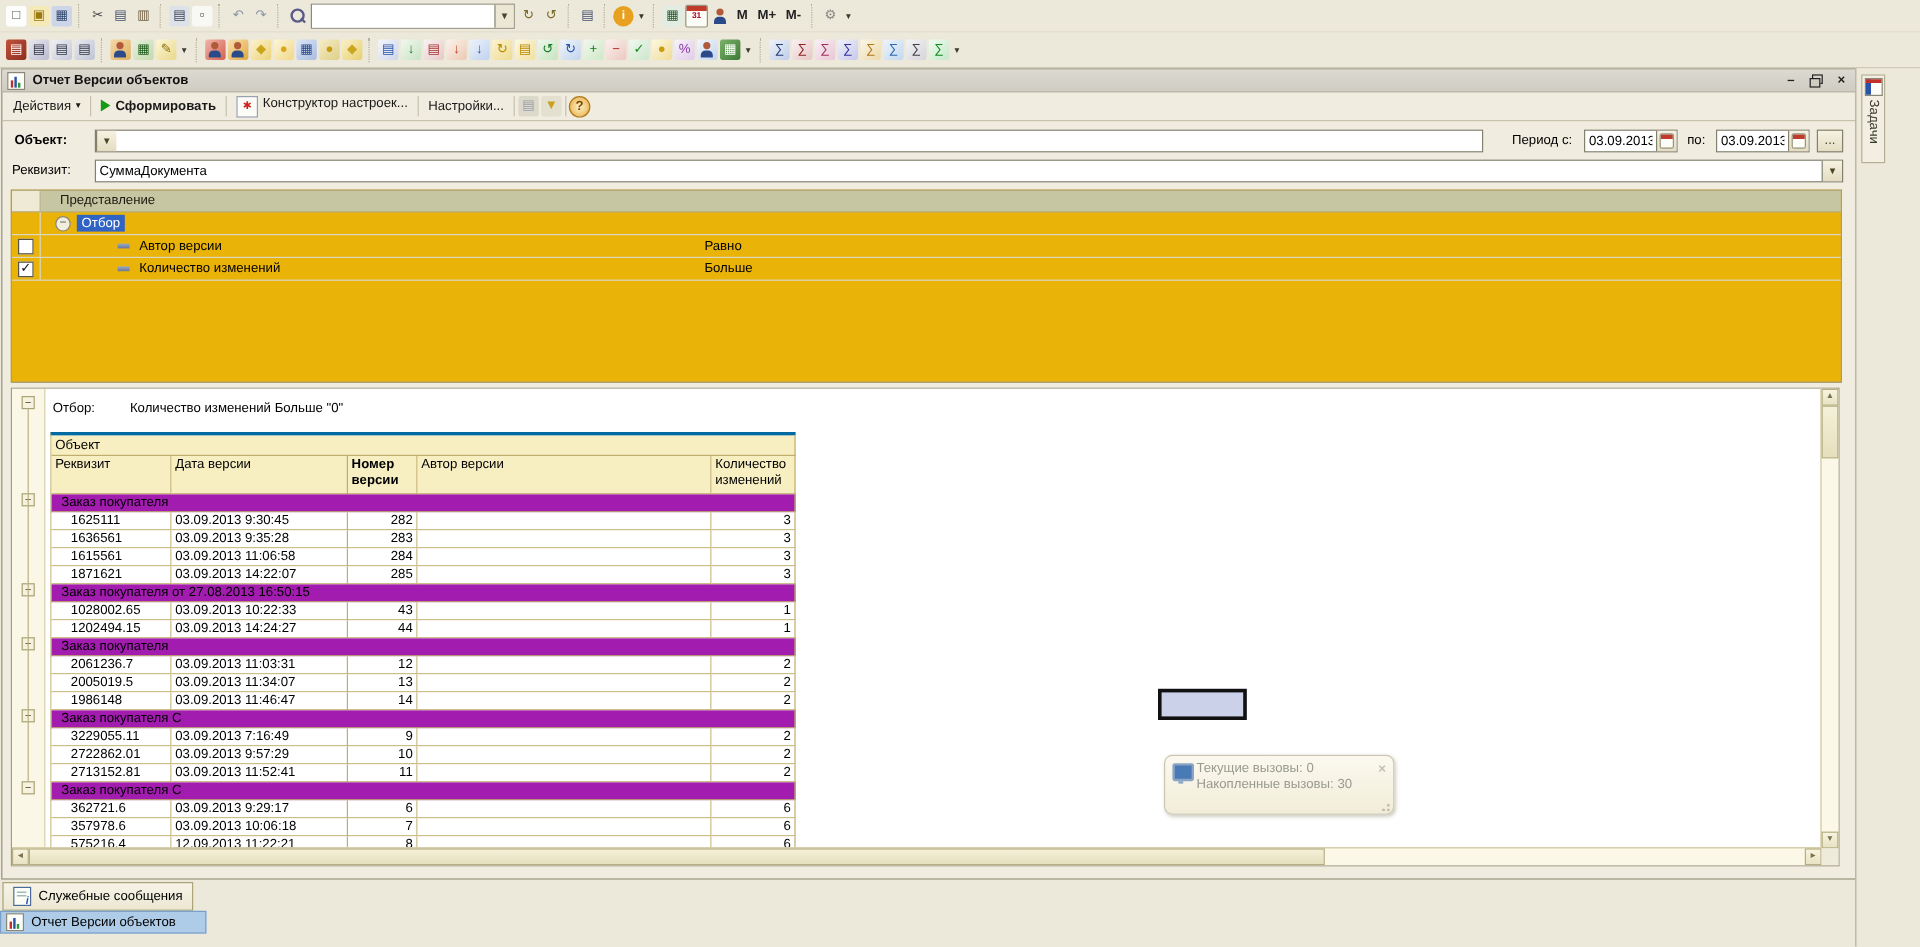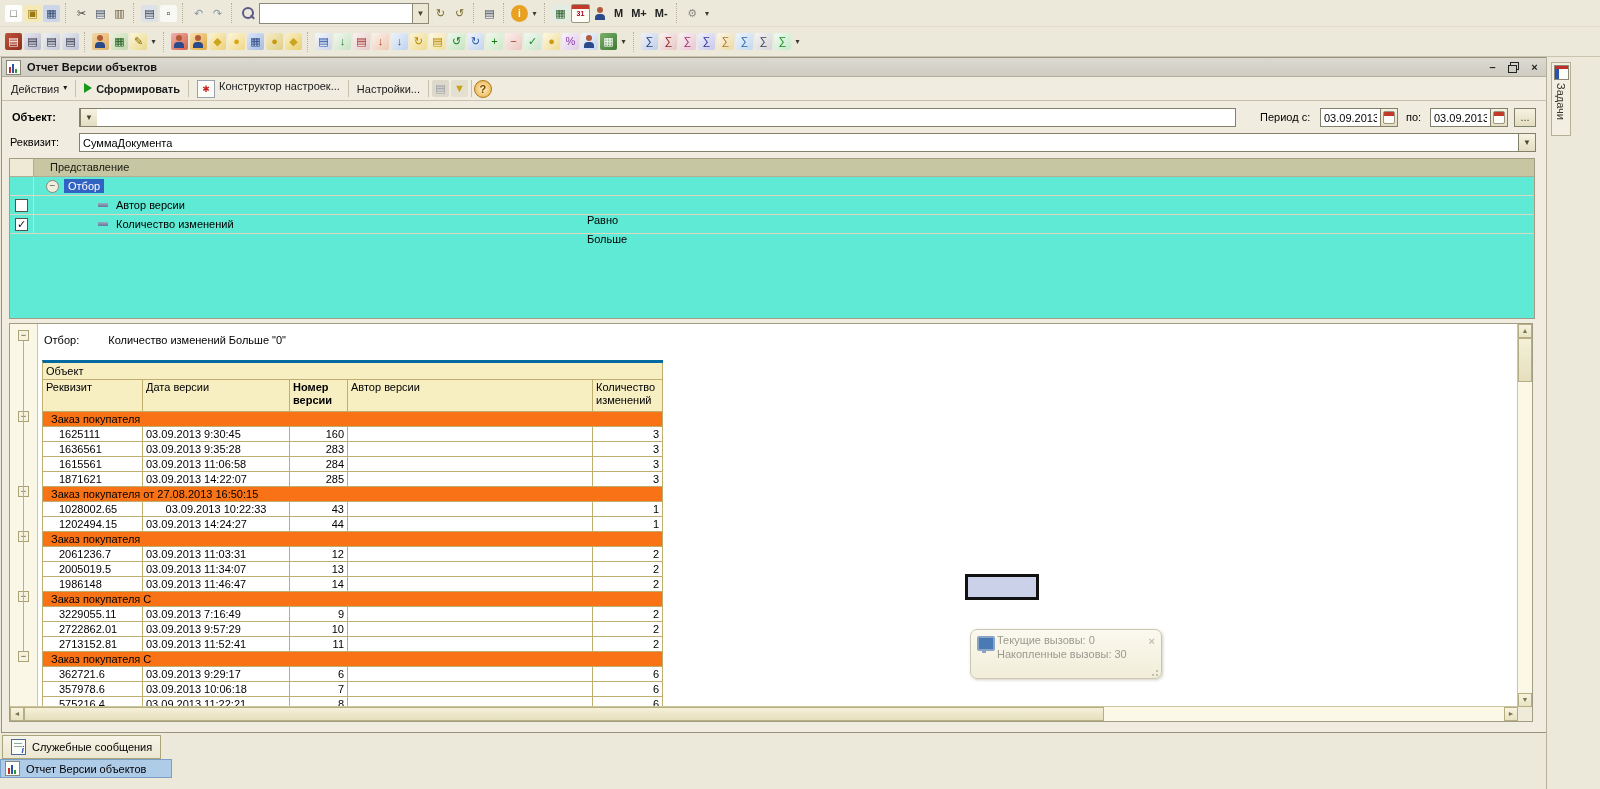--- a/index.html
+++ b/index.html
@@ -53,46 +53,46 @@
            color:#7a4a00;font-weight:bold;font-size:11px;display:flex;align-items:center;justify-content:center}
   
   .flabel{position:absolute;color:#000}
   .finput{position:absolute;height:19px;background:#fff;border:1px solid #83816b;box-sizing:border-box;display:flex}
   .finput input{flex:1;border:0;outline:none;font:11px "Liberation Sans","DejaVu Sans",sans-serif;padding:0 3px;min-width:0;background:transparent}
   .ibtn{width:16px;background:linear-gradient(#f6f2e2,#e4ddc2);border-left:1px solid #83816b;font-size:8px;color:#4a4628;
         display:flex;align-items:center;justify-content:center;flex:0 0 auto}
   .dotsbtn{position:absolute;height:19px;background:linear-gradient(#f6f2e2,#e4ddc2);border:1px solid #83816b;
            box-sizing:border-box;text-align:center;line-height:16px;color:#4a4628}
   
-  #fgrid{position:absolute;left:7px;top:100px;width:1526px;height:161px;background:#5eead4;border:1px solid #a19c83;box-sizing:border-box}
+  #fgrid{position:absolute;left:7px;top:100px;width:1526px;height:161px;background:#eab308;border:1px solid #a19c83;box-sizing:border-box}
   .ghead{height:17px;display:flex;border-bottom:1px solid #b1ac92}
   .gh0{width:24px;background:#efead6;border-right:1px solid #b1ac92;box-sizing:border-box}
   .gh1{flex:1;background:#c6c6a2;line-height:16px;padding-left:16px;color:#1a1a10}
   .grow{height:18px;display:flex;border-bottom:1px solid #dbd7c2;position:relative}
   .gc0{width:24px;border-right:1px solid #dbd7c2;box-sizing:border-box;display:flex;align-items:center;justify-content:center}
   .gc1{flex:1;display:flex;align-items:center}
   .cbx{width:13px;height:13px;background:#fff;border:1px solid #55524a;box-sizing:border-box;font-size:11px;line-height:11px;
        text-align:center;color:#111}
   .circ{width:11px;height:11px;border:1px solid #8a8778;border-radius:50%;background:#f2eedd;color:#555;
         font-size:10px;line-height:9px;text-align:center;margin-left:12px}
   .dashico{width:10px;height:4px;background:linear-gradient(#9aa8c2,#68789a);margin-left:0}
   .selline{background:#3163c5;color:#fff;padding:1px 4px;margin-left:5px}
-  .cond{position:absolute;left:577px;top:18px}
+  .cond{position:absolute;left:577px;top:3px}
   
   #report{position:absolute;left:7px;top:265px;width:1524px;height:399px;background:#fff;border:1px solid #a19c83;box-sizing:border-box}
   #rmargin{position:absolute;left:0;top:0;bottom:14px;width:27px;background:#fbf7e7;border-right:1px solid #cdc69c}
   #rcontent{position:absolute;left:28px;top:0;right:14px;bottom:14px;background:#fff;overflow:hidden}
   .rfline{position:absolute;left:6px;top:10px}
   .rfline .v{margin-left:26px}
   #rtable{position:absolute;left:4px;top:36px;width:620px;border-left:1px solid #bfae6d;border-top:3px solid #0369a1;box-sizing:content-box}
   .trow{display:flex}
   .tcell{border-right:1px solid #bfae6d;border-bottom:1px solid #bfae6d;box-sizing:border-box;overflow:hidden;padding:1px 3px}
   .objhead .tcell{background:#f7eec2;height:17px;line-height:15px}
   .colhead .tcell{background:#f7eec2;height:32px;line-height:13px}
-  .grphead .tcell{background:#f97316;height:15px;line-height:13px;padding-left:2px}
+  .grphead .tcell{background:#a21caf;height:15px;line-height:13px;padding-left:2px}
   .drow .tcell{background:#fff;height:15px;line-height:13px}
   .num{text-align:right}
   .minusbox{position:absolute;width:11px;height:11px;background:#f6f2dd;border:1px solid #aaa378;box-sizing:border-box;
             font-size:9px;line-height:8px;text-align:center;color:#3a3a2a}
   .vline{position:absolute;width:1px;background:#b9b186}
   
   .sbtrack{position:absolute;background:#fbf8e8}
   #vscroll{right:0;top:0;bottom:14px;width:14px;border-left:1px solid #cdc69c}
   #hscroll{left:0;bottom:0;right:14px;height:14px;border-top:1px solid #cdc69c}
   .sbarrow{position:absolute;width:14px;height:14px;background:linear-gradient(#f7f3de,#e9e3c4);border:1px solid #b6ae82;
@@ -345,21 +345,21 @@
             <span class="tcell" style="width: 58px; font-weight: bold;">Номер версии</span>
             <span class="tcell" style="width: 245px;">Автор версии</span>
             <span class="tcell" style="width: 70px;">Количество изменений</span>
           </div>
           <div class="trow grphead">
             <span class="tcell" style="width: 620px; padding-left: 8px;">Заказ покупателя</span>
           </div>
           <div class="trow drow">
             <span class="tcell" style="width: 100px; padding-left: 16px;">1625111</span>
             <span class="tcell" style="width: 147px;">03.09.2013 9:30:45</span>
-            <span class="tcell num" style="width: 58px;">160</span>
+            <span class="tcell num" style="width: 58px;">282</span>
             <span class="tcell" style="width: 245px;"></span>
             <span class="tcell num" style="width: 70px;">3</span>
           </div>
           <div class="trow drow">
             <span class="tcell" style="width: 100px; padding-left: 16px;">1636561</span>
             <span class="tcell" style="width: 147px;">03.09.2013 9:35:28</span>
             <span class="tcell num" style="width: 58px;">283</span>
             <span class="tcell" style="width: 245px;"></span>
             <span class="tcell num" style="width: 70px;">3</span>
           </div>
@@ -375,21 +375,21 @@
             <span class="tcell" style="width: 147px;">03.09.2013 14:22:07</span>
             <span class="tcell num" style="width: 58px;">285</span>
             <span class="tcell" style="width: 245px;"></span>
             <span class="tcell num" style="width: 70px;">3</span>
           </div>
           <div class="trow grphead">
             <span class="tcell" style="width: 620px; padding-left: 8px;">Заказ покупателя                от 27.08.2013 16:50:15</span>
           </div>
           <div class="trow drow">
             <span class="tcell" style="width: 100px; padding-left: 16px;">1028002.65</span>
-            <span class="tcell" style="width: 147px; text-align: center;">03.09.2013 10:22:33</span>
+            <span class="tcell" style="width: 147px;">03.09.2013 10:22:33</span>
             <span class="tcell num" style="width: 58px;">43</span>
             <span class="tcell" style="width: 245px;"></span>
             <span class="tcell num" style="width: 70px;">1</span>
           </div>
           <div class="trow drow">
             <span class="tcell" style="width: 100px; padding-left: 16px;">1202494.15</span>
             <span class="tcell" style="width: 147px;">03.09.2013 14:24:27</span>
             <span class="tcell num" style="width: 58px;">44</span>
             <span class="tcell" style="width: 245px;"></span>
             <span class="tcell num" style="width: 70px;">1</span>
@@ -454,21 +454,21 @@
           </div>
           <div class="trow drow">
             <span class="tcell" style="width: 100px; padding-left: 16px;">357978.6</span>
             <span class="tcell" style="width: 147px;">03.09.2013 10:06:18</span>
             <span class="tcell num" style="width: 58px;">7</span>
             <span class="tcell" style="width: 245px;"></span>
             <span class="tcell num" style="width: 70px;">6</span>
           </div>
           <div class="trow drow">
             <span class="tcell" style="width: 100px; padding-left: 16px;">575216.4</span>
-            <span class="tcell" style="width: 147px;">03.09.2013 11:22:21</span>
+            <span class="tcell" style="width: 147px;">12.09.2013 11:22:21</span>
             <span class="tcell num" style="width: 58px;">8</span>
             <span class="tcell" style="width: 245px;"></span>
             <span class="tcell num" style="width: 70px;">6</span>
           </div>
         </div>
     </div>
     <div id="vscroll" class="sbtrack">
       <span class="sbarrow" style="top:0;left:0">▲</span>
       <span class="sbthumb" style="top:14px;left:0;width:14px;height:44px"></span>
       <span class="sbarrow" style="bottom:0;left:0">▼</span>

